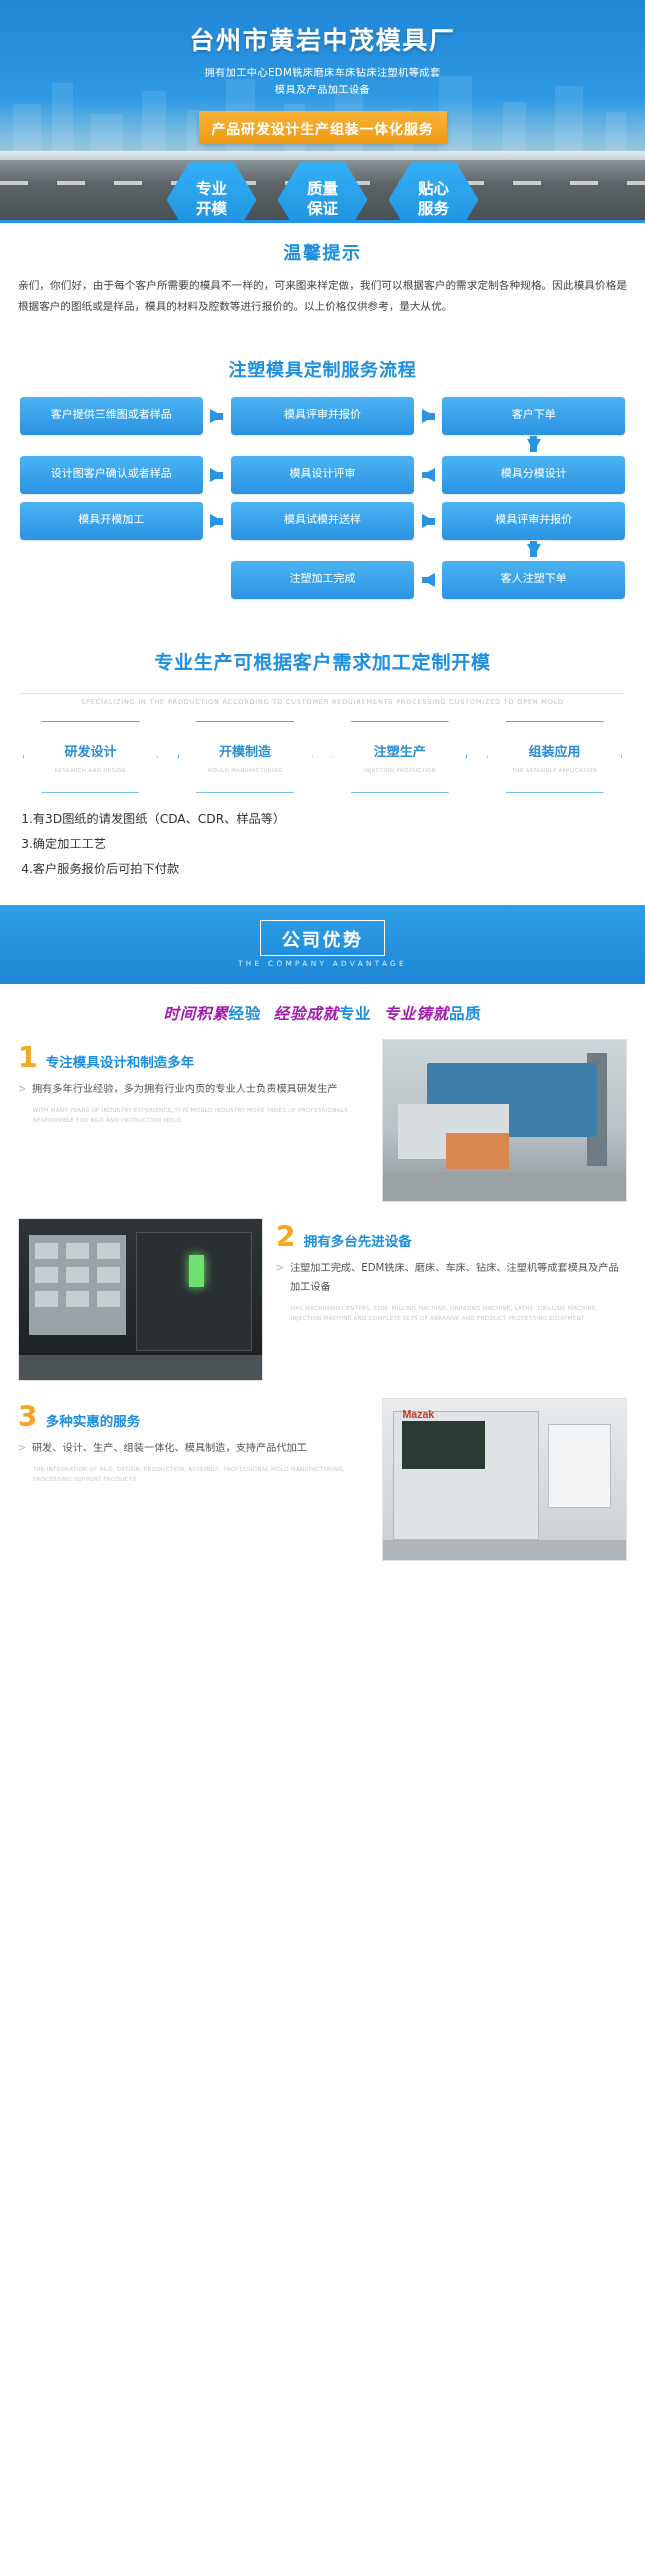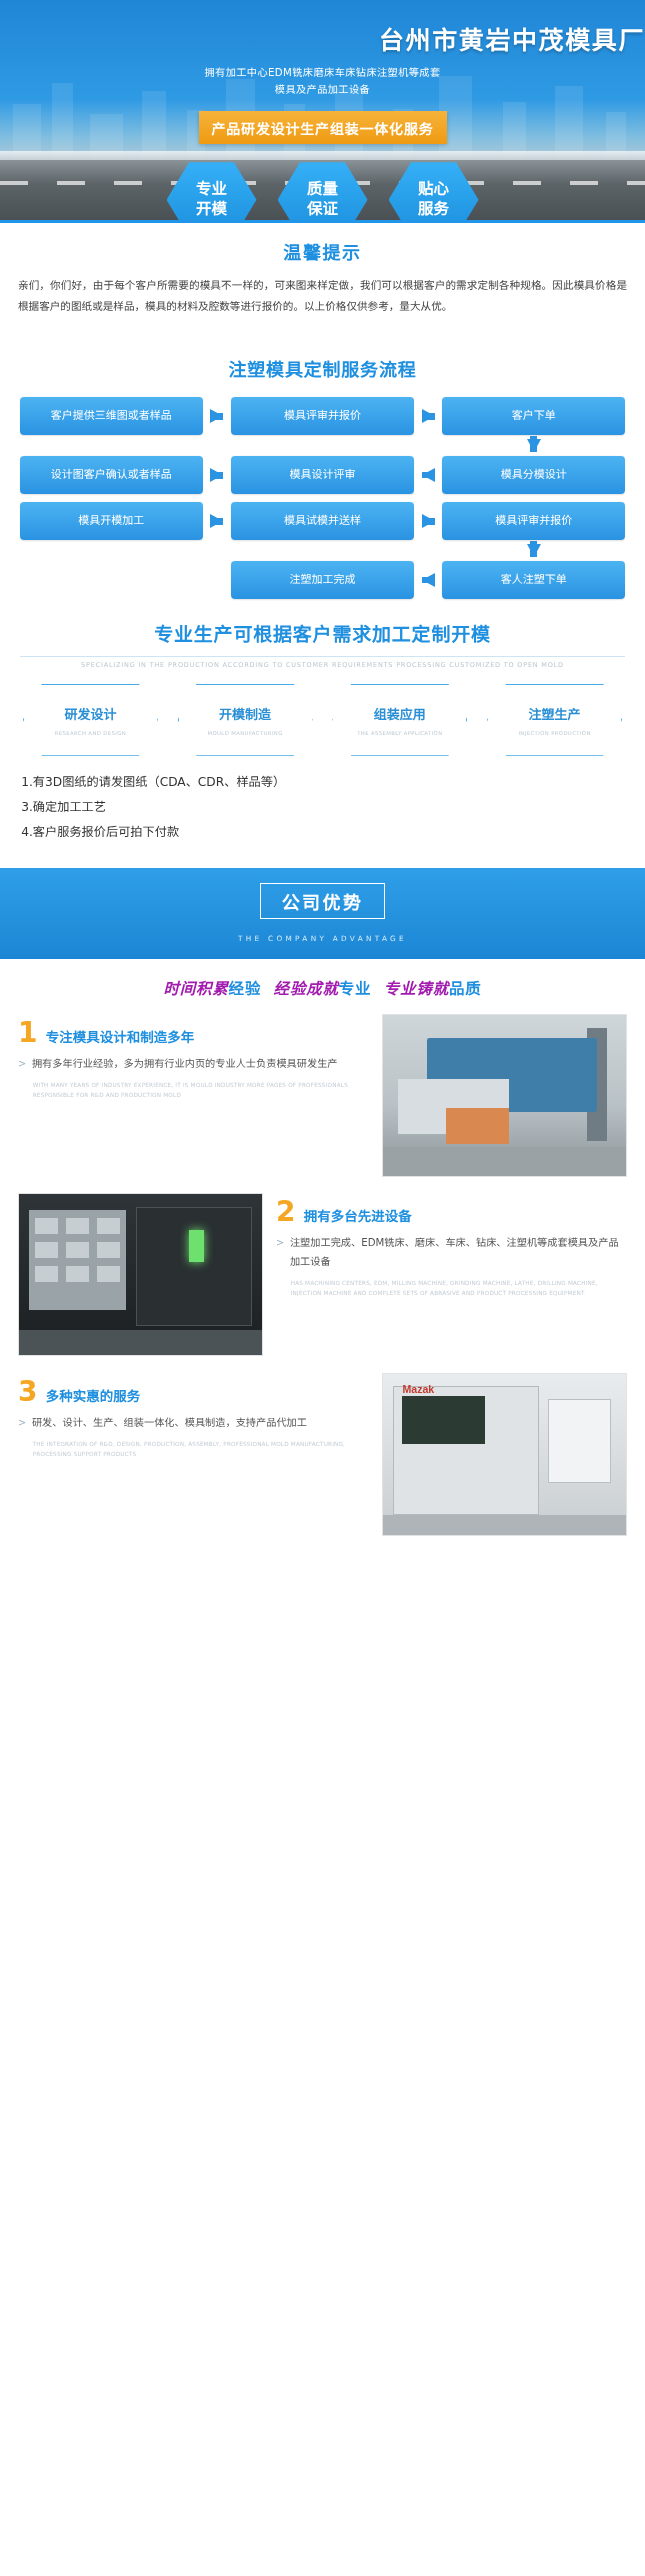--- a/index.html
+++ b/index.html
@@ -32,21 +32,21 @@
     background: repeating-linear-gradient(to right, #e8e8e8 0 28px, transparent 28px 57px);
     opacity: .8;
   }
   .hero .guard {
     position: absolute; left: 0; right: 0; bottom: 60px; height: 9px;
     background: linear-gradient(#f0f3f4, #c9d2d6);
     opacity: .85;
   }
   .hero-title {
     position: relative;
-    text-align: right;
+    text-align: center;
     color: #ffffff;
     font-size: 25px;
     font-weight: bold;
     letter-spacing: 1.6px;
     padding-top: 19.6px;
     text-shadow: 0 1.6px 3.3px rgba(0,0,0,.25);
   }
   .hero-sub {
     position: relative;
     text-align: center;
@@ -118,20 +118,21 @@
     font-size: 18px;
     font-weight: bold;
     letter-spacing: 0.8px;
     margin: 11.4px 0 16.3px;
   }
   .flow-grid {
     display: grid;
     grid-template-columns: 1fr 28px 1fr 28px 1fr;
     row-gap: 4px;
     align-items: center;
+    font-family: Liberation Mono, monospace;
   }
   .fbox {
     background: linear-gradient(#4cb3f2, #2a93e2);
     color: #fff;
     font-size: 11px;
     text-align: center;
     border-radius: 4.1px;
     padding: 9px 3.3px;
     line-height: 1.45;
     min-height: 38px;
@@ -170,21 +171,22 @@
   .custom {
     padding: 4.9px 19.6px 14.7px;
   }
   .custom h2 {
     text-align: center;
     color: #1f8fe0;
     font-size: 19px;
     font-weight: bold;
     letter-spacing: 0.8px;
     border-bottom: 0.8px solid #cfe4f3;
-    padding-bottom: 10px;
+    padding-bottom: 19px;
+    margin-top: 28px;
   }
   .custom .en {
     text-align: center;
     color: #b8c6cf;
     font-size: 6.5px;
     letter-spacing: 0.8px;
     margin-top: 4.1px;
   }
   .hex4 {
     display: flex;
@@ -221,21 +223,21 @@
     color: #ffffff;
     font-size: 18px;
     font-weight: bold;
     letter-spacing: 2.4px;
     padding: 4.1px 21px;
   }
   .adv-head .en {
     color: #d6ecfb;
     font-size: 7.3px;
     letter-spacing: 3.3px;
-    margin-top: 15px;
+    margin-top: 3px;
   }
   .adv-slogan {
     text-align: center;
     font-size: 15.5px;
     font-weight: bold;
     color: #1f8fe0;
     padding: 16.3px 0 4.9px;
     letter-spacing: 0.8px;
   }
   .adv-slogan .dk { color: #a21caf; font-style: italic; }
@@ -434,26 +436,26 @@
     <div class="hex4">
       <div class="hex-o">
         <div class="t">研发设计</div>
         <div class="e">RESEARCH AND DESIGN</div>
       </div>
       <div class="hex-o">
         <div class="t">开模制造</div>
         <div class="e">MOULD MANUFACTURING</div>
       </div>
       <div class="hex-o">
+        <div class="t">注塑生产</div>
+        <div class="e">INJECTION PRODUCTION</div>
+      </div>
+      <div class="hex-o">
         <div class="t">组装应用</div>
         <div class="e">THE ASSEMBLY APPLICATION</div>
-      </div>
-      <div class="hex-o">
-        <div class="t">注塑生产</div>
-        <div class="e">INJECTION PRODUCTION</div>
       </div>
     </div>
 
     <div class="notes">
       <div>1.有3D图纸的请发图纸（CDA、CDR、样品等）</div>
       <div>3.确定加工工艺</div>
       <div>4.客户服务报价后可拍下付款</div>
     </div>
   </section>
 

